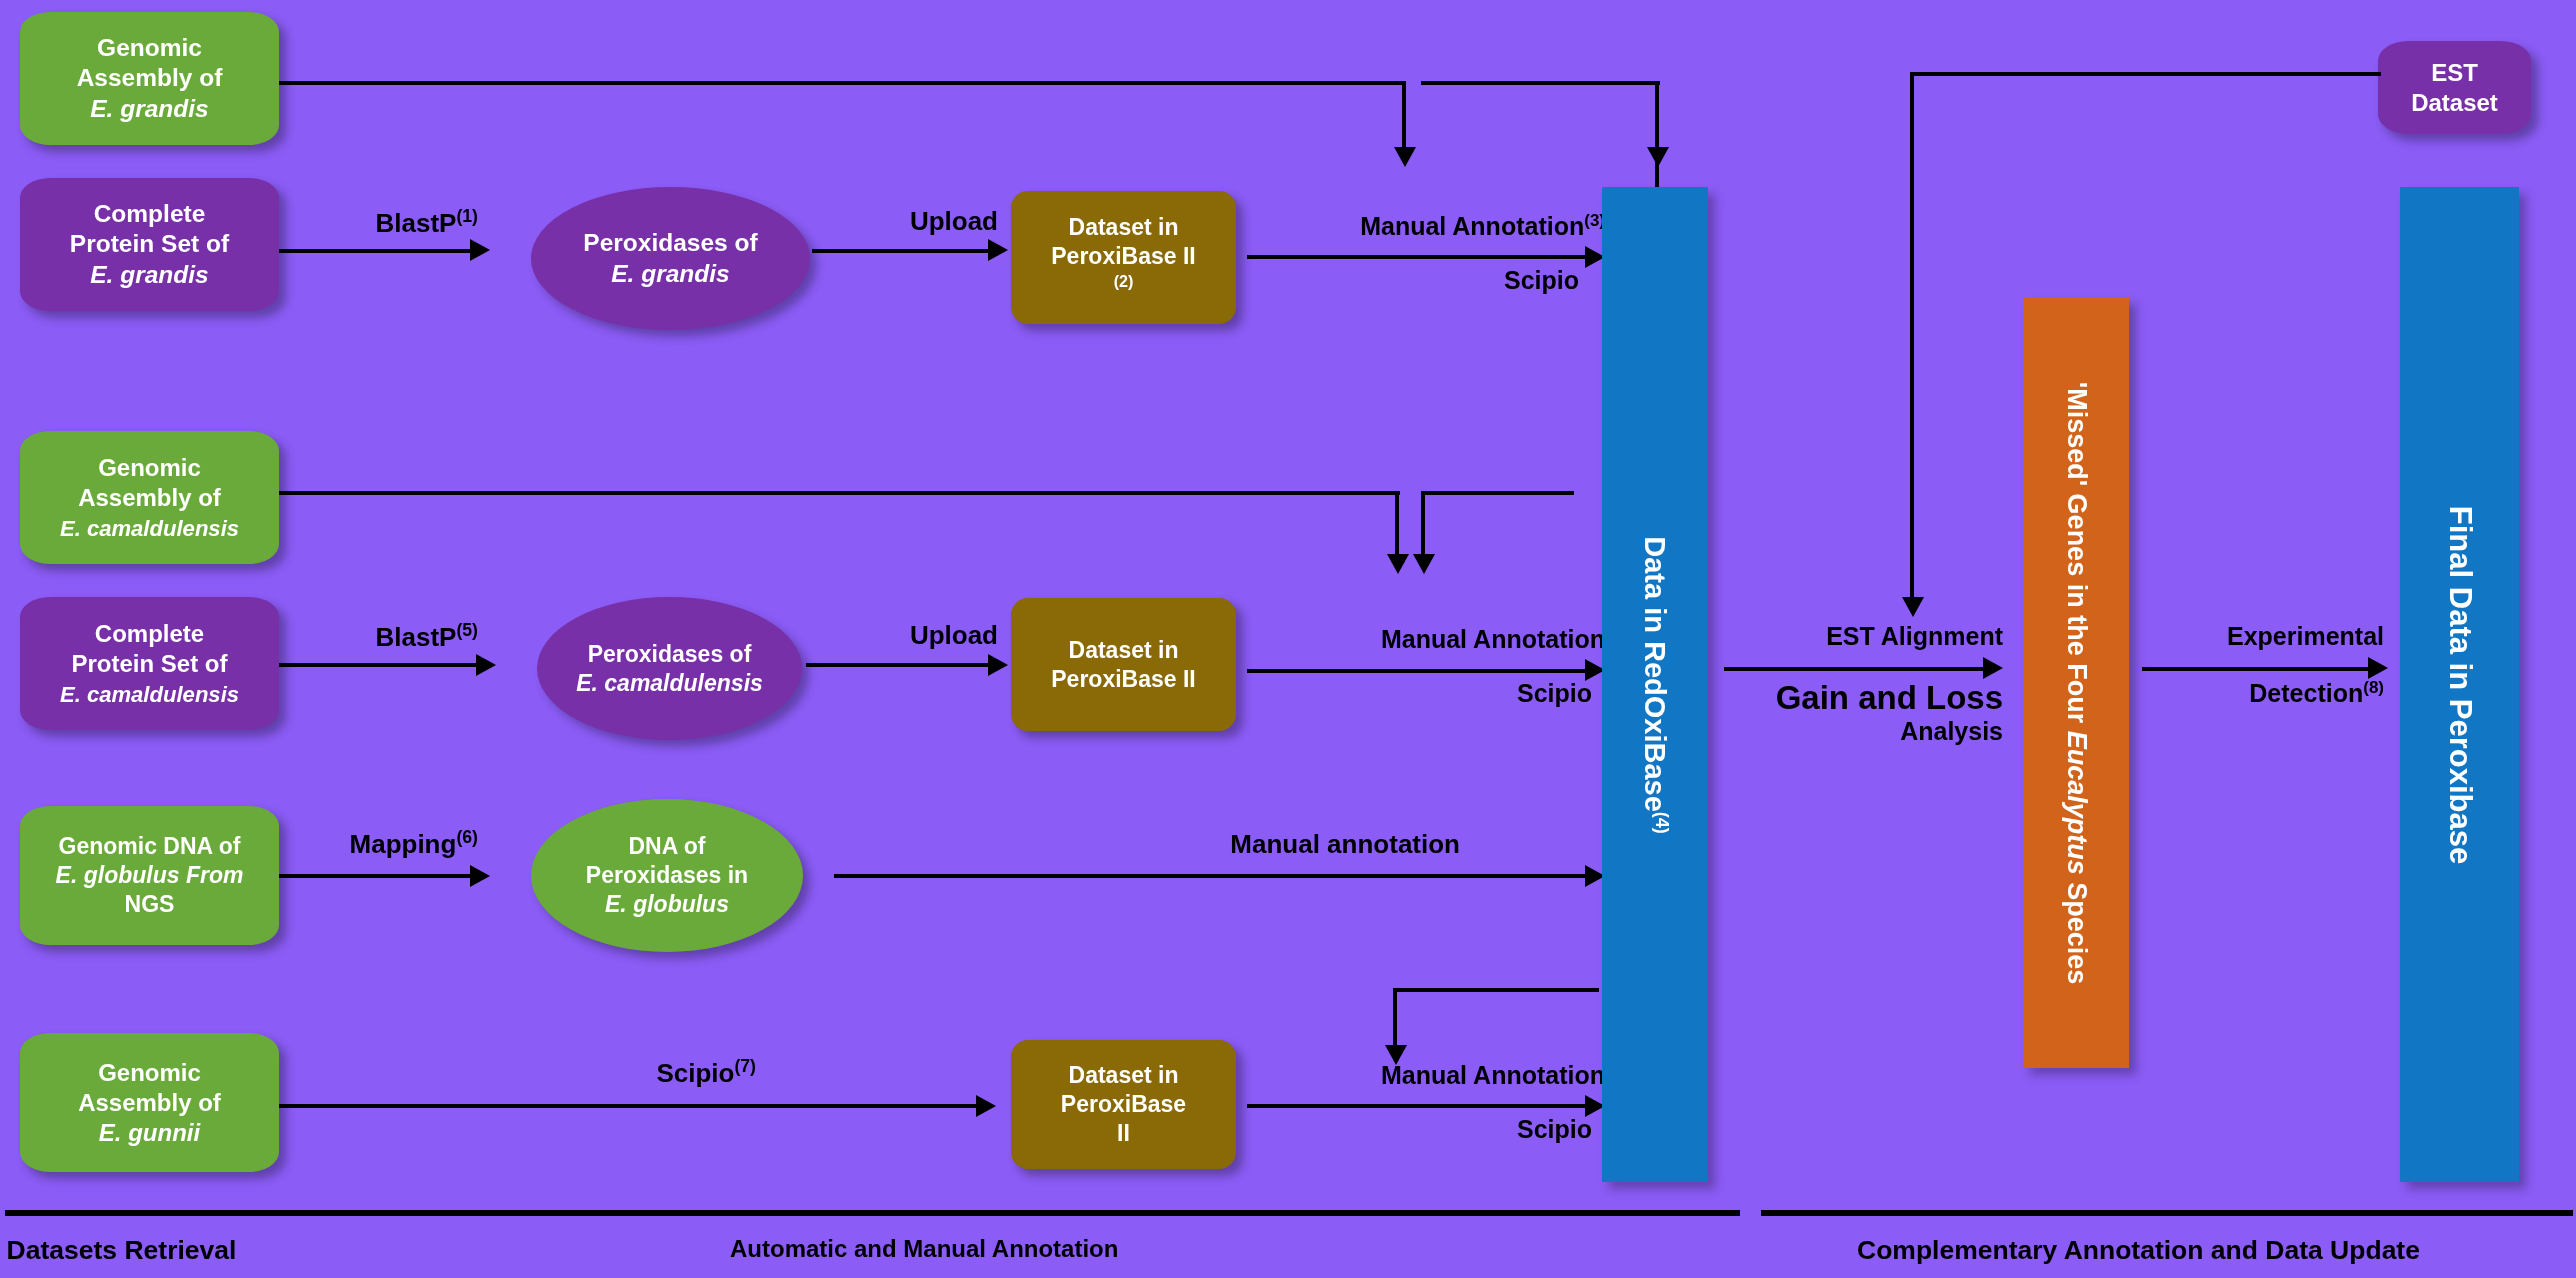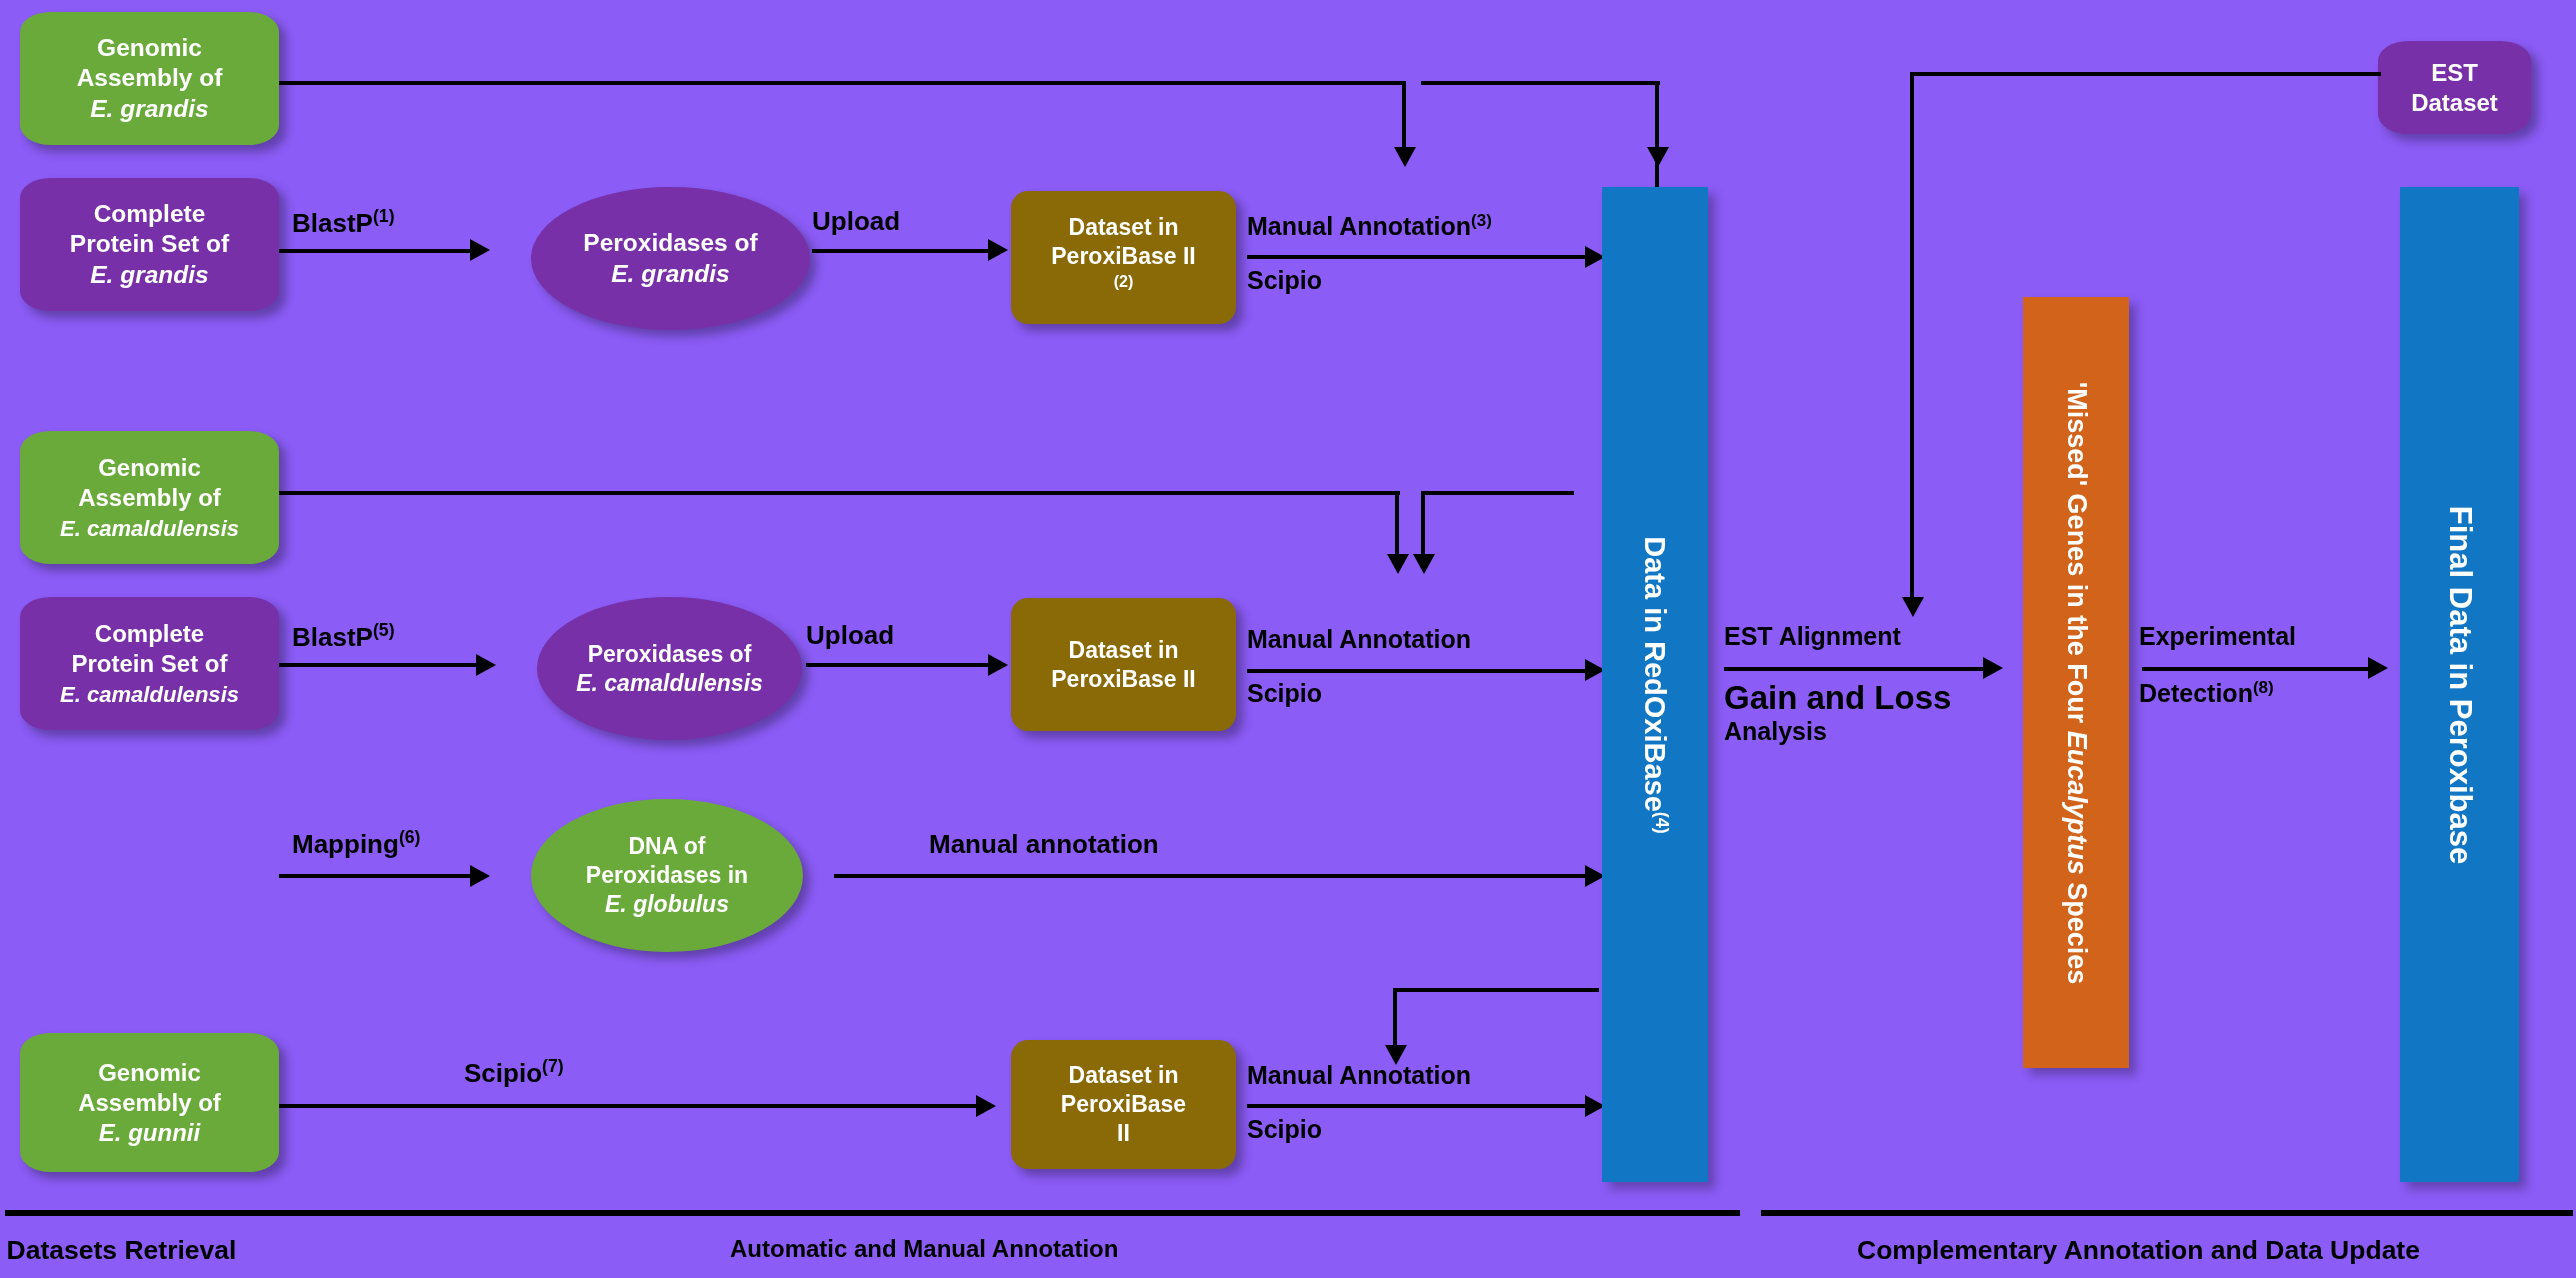--- a/index.html
+++ b/index.html
@@ -29,21 +29,21 @@
   .vbar .vtext i{font-style:italic;}
 
   
   .hline{position:absolute;background:#000;height:4px;}
   .vline{position:absolute;background:#000;width:4px;}
   .arrowR{position:absolute;width:0;height:0;border-top:11.3px solid transparent;
           border-bottom:11.3px solid transparent;border-left:20px solid #000;}
   .arrowD{position:absolute;width:0;height:0;border-left:11.3px solid transparent;
           border-right:11.3px solid transparent;border-top:20px solid #000;}
 
-  .elabel{position:absolute;color:#000;font-weight:bold;text-align:left;line-height:1.22;}
+  .elabel{position:absolute;color:#000;font-weight:bold;text-align:right;line-height:1.22;}
   .elabel sup{font-size:0.68em;font-weight:bold;}
 
   .rule{position:absolute;background:#000;height:6px;}
   .flabel{position:absolute;font-weight:bold;color:#000;white-space:nowrap;}
 </style>
 </head>
 <body>
 
 <div id="stage">
 
@@ -159,20 +159,27 @@
   </div>
 
   <div class="hline" style="left:279px;top:491px;width:1121px;"></div>
   <div class="vline" style="left:1395px;top:491px;height:66px;"></div>
   <div class="arrowD" style="left:1387px;top:554px;"></div>
 
   <div class="hline" style="left:1421px;top:491px;width:153px;"></div>
   <div class="vline" style="left:1421px;top:491px;height:66px;"></div>
   <div class="arrowD" style="left:1413px;top:554px;"></div>
 
+  <div class="node can green" style="left:20px;top:806px;width:259px;height:139px;font-size:23px;">
+    <span>
+      <span>Genomic DNA of</span>
+      <span><i>E. globulus From</i></span>
+      <span>NGS</span>
+    </span>
+  </div>
 
   <div class="node ellipse green" style="left:531px;top:799px;width:272px;height:153px;font-size:23px;">
     <span>
       <span>DNA of</span>
       <span>Peroxidases in</span>
       <i>E. globulus</i>
     </span>
   </div>
 
   <div class="hline" style="left:279px;top:874px;width:192px;"></div>

